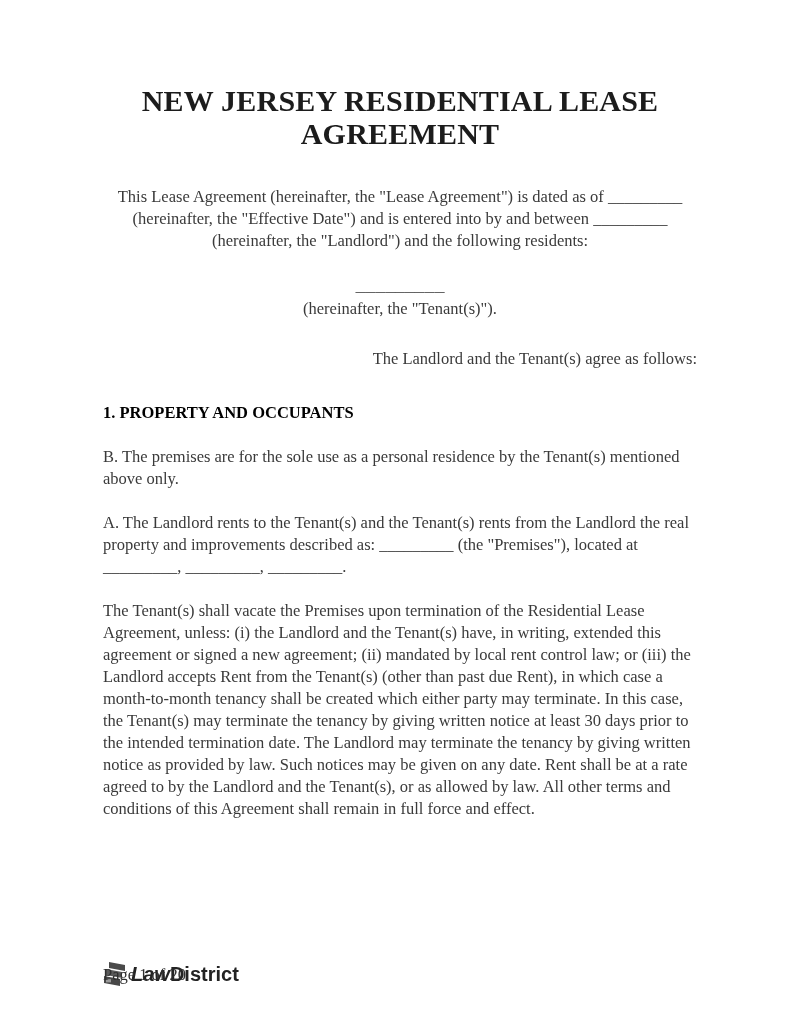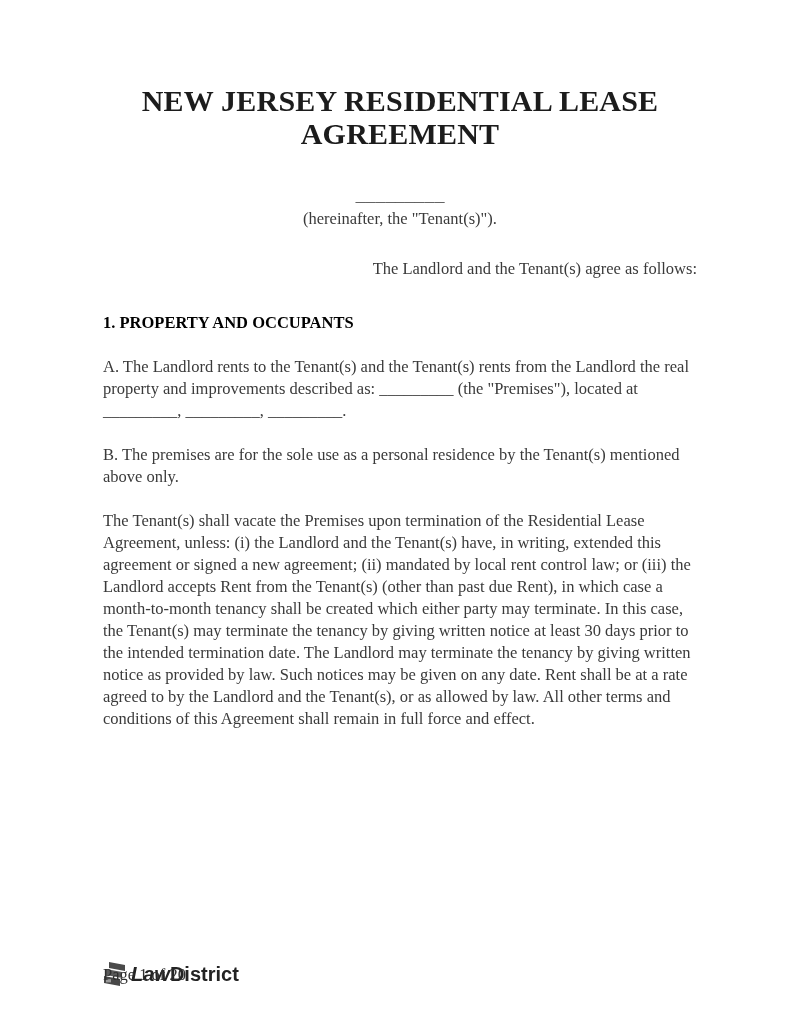--- a/index.html
+++ b/index.html
@@ -98,32 +98,33 @@
     color: #2f2f2f;
   }
 </style>
 </head>
 <body>
 
 <div class="page">
 
   <h1 class="doc-title">NEW JERSEY RESIDENTIAL LEASE AGREEMENT</h1>
 
+  <p class="intro">This Lease Agreement (hereinafter, the "Lease Agreement") is dated as of _________ (hereinafter, the "Effective Date") and is entered into by and between _________ (hereinafter, the "Landlord") and the following residents:</p>
 
   <p class="tenant-blank">_________</p>
 
   <p class="tenant-label">(hereinafter, the "Tenant(s)").</p>
 
   <p class="agree-line">The Landlord and the Tenant(s) agree as follows:</p>
 
   <h2 class="section-heading">1. PROPERTY AND OCCUPANTS</h2>
 
+  <p class="para">B. The premises are for the sole use as a personal residence by the Tenant(s) mentioned above only.</p>
+
   <p class="para">A. The Landlord rents to the Tenant(s) and the Tenant(s) rents from the Landlord the real property and improvements described as: _________ (the "Premises"), located at _________, _________,  _________.</p>
-
-  <p class="para">B. The premises are for the sole use as a personal residence by the Tenant(s) mentioned above only.</p>
 
 
 
   <p class="para">The Tenant(s) shall vacate the Premises upon termination of the Residential Lease Agreement, unless: (i) the Landlord and the Tenant(s) have, in writing, extended this agreement or signed a new agreement; (ii) mandated by local rent control law; or (iii) the Landlord accepts Rent from the Tenant(s) (other than past due Rent), in which case a month-to-month tenancy shall be created which either party may terminate. In this case, the Tenant(s) may terminate the tenancy by giving written notice at least 30 days prior to the intended termination date. The Landlord may terminate the tenancy by giving written notice as provided by law. Such notices may be given on any date. Rent shall be at a rate agreed to by the Landlord and the Tenant(s), or as allowed by law. All other terms and conditions of this Agreement shall remain in full force and effect.</p>
 
   <div class="footer">
     <div class="logo">
       <span class="logo-icon">
         <svg width="24" height="26" viewBox="0 0 24 26" xmlns="http://www.w3.org/2000/svg">
           <polygon points="6,1 22,4 22,10 6,7" fill="#4a4a4a"></polygon>

